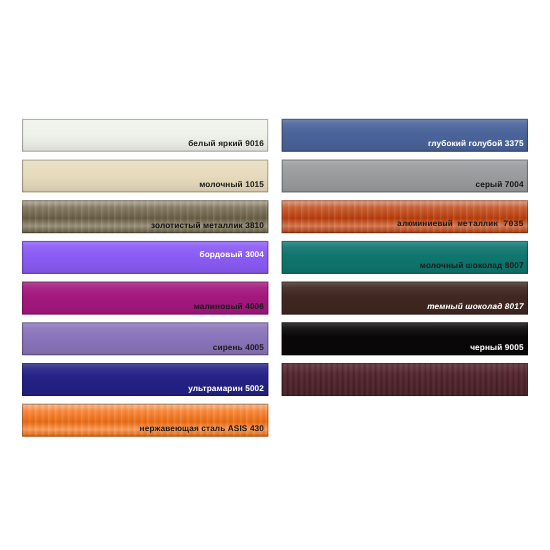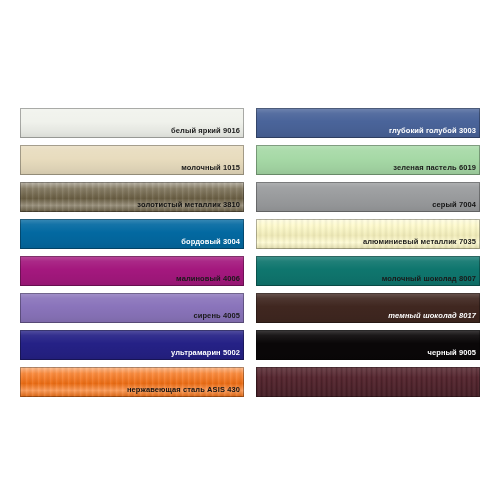--- a/index.html
+++ b/index.html
@@ -121,21 +121,21 @@
       <div class="swatch" style="background-color: rgb(232, 220, 190);">
         <span class="sheen paint"></span>
         <span class="swatch-border"></span>
         <span class="swatch-label" style="color: rgb(26, 26, 26);">молочный 1015</span>
       </div>
       <div class="swatch" style="background-color: rgb(111, 99, 71);">
         <span class="sheen metal"></span>
         <span class="swatch-border"></span>
         <span class="swatch-label" style="color: rgb(17, 17, 17);">золотистый металлик 3810</span>
       </div>
-      <div class="swatch" style="background-color: #0369a1;">
+      <div class="swatch" style="background-color: #8b5cf6; align-items: center;">
         <span class="sheen paint"></span>
         <span class="swatch-border"></span>
         <span class="swatch-label" style="color: rgb(255, 255, 255);">бордовый 3004</span>
       </div>
       <div class="swatch" style="background-color: rgb(164, 24, 126);">
         <span class="sheen paint"></span>
         <span class="swatch-border"></span>
         <span class="swatch-label" style="color: rgb(26, 26, 26); text-align: center;">малиновый 4006</span>
       </div>
       <div class="swatch" style="background-color: rgb(138, 116, 187); padding-left: 20px;">
@@ -152,33 +152,28 @@
         <span class="sheen metal"></span>
         <span class="swatch-border"></span>
         <span class="swatch-label" style="color: rgb(20, 20, 20);">нержавеющая сталь ASIS 430</span>
       </div>
     </div>
 
     <div class="column">
       <div class="swatch" style="background-color: rgb(74, 100, 154);">
         <span class="sheen paint"></span>
         <span class="swatch-border"></span>
-        <span class="swatch-label" style="color: rgb(255, 255, 255);">глубокий голубой 3003</span>
-      </div>
-      <div class="swatch" style="background-color: rgb(166, 217, 166);">
-        <span class="sheen paint"></span>
-        <span class="swatch-border"></span>
-        <span class="swatch-label" style="color: rgb(26, 26, 26);">зеленая пастель 6019</span>
+        <span class="swatch-label" style="color: rgb(255, 255, 255);">глубокий голубой 3375</span>
       </div>
       <div class="swatch" style="background-color: rgb(154, 156, 158);">
         <span class="sheen paint"></span>
         <span class="swatch-border"></span>
         <span class="swatch-label" style="color: rgb(20, 20, 20);">серый 7004</span>
       </div>
-      <div class="swatch" style="background-color: #fef9c3;">
+      <div class="swatch" style="background-color: #c2410c; font-family: Liberation Mono, monospace;">
         <span class="sheen metal"></span>
         <span class="swatch-border"></span>
         <span class="swatch-label" style="color: rgb(26, 26, 26);">алюминиевый металлик 7035</span>
       </div>
       <div class="swatch" style="background-color: #0f766e;">
         <span class="sheen paint"></span>
         <span class="swatch-border"></span>
         <span class="swatch-label" style="color: rgb(26, 26, 26);">молочный шоколад 8007</span>
       </div>
       <div class="swatch" style="background-color: rgb(64, 39, 32); font-style: italic;">

